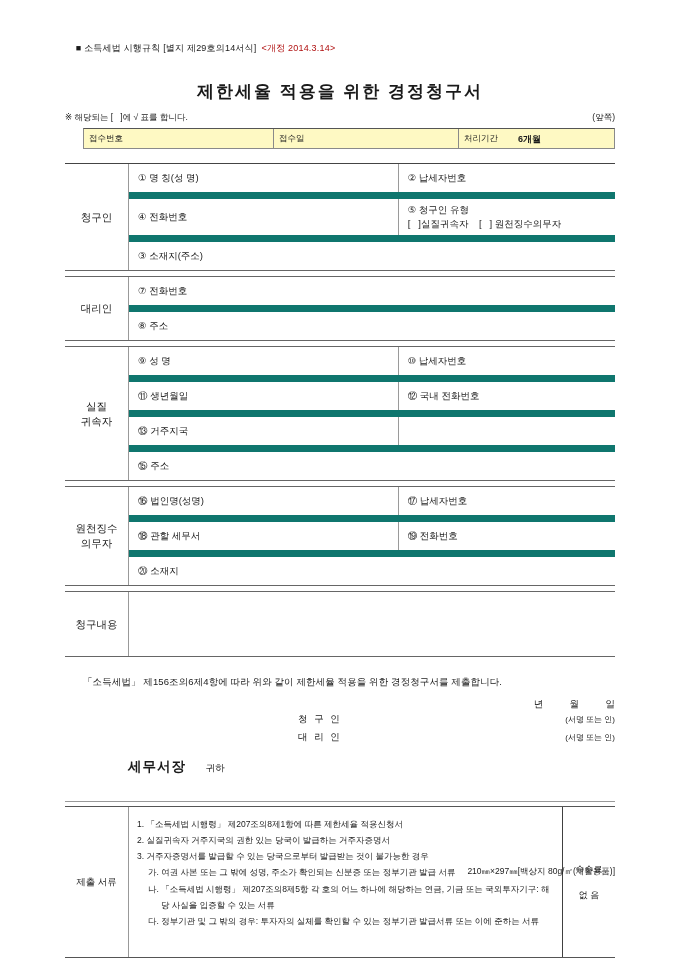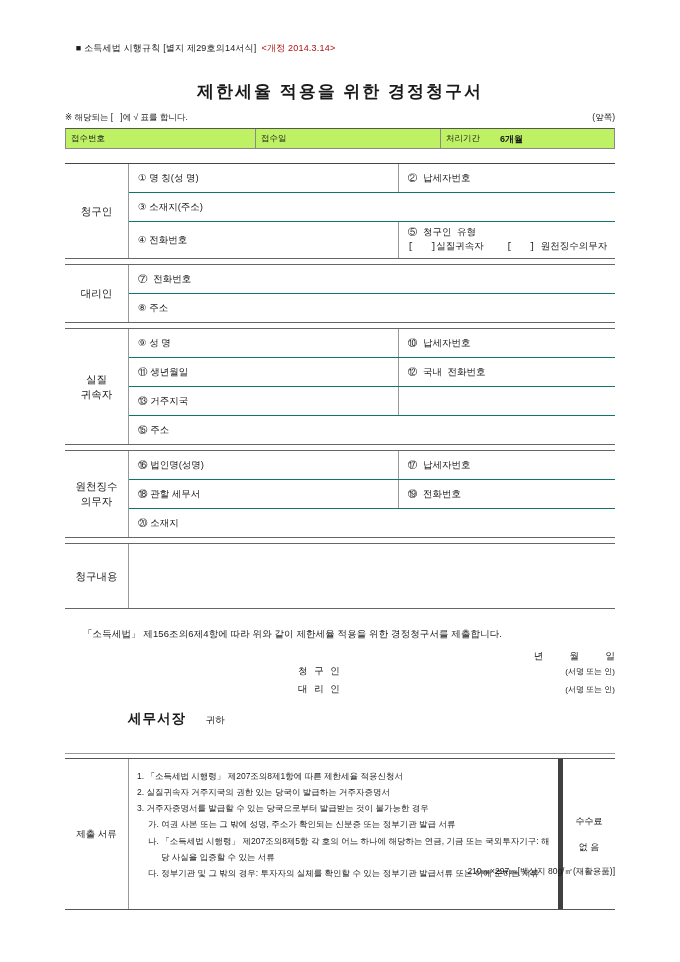--- a/index.html
+++ b/index.html
@@ -17,62 +17,62 @@
   .reg-line .rev { color:#b01010; margin-left:5px; }
 
   
   .title { margin-top:15px; text-align:center; font-size:17px; font-weight:bold; letter-spacing:2px; }
 
   
   .note-row { display:flex; justify-content:space-between; align-items:flex-end; margin-top:9px; font-size:8.5px; }
   .pre { white-space:pre; }
 
   
-  .receipt-row { margin-top:4px; display:flex; border:1px solid #8a8a8a; border-top:1.5px solid #555; background:#bef264; height:21px; }
+  .receipt-row { margin-top:4px; display:flex; border:1px solid #8a8a8a; border-top:1.5px solid #555; background:#fef9c3; height:21px;margin-left:18px; }
   .rc { font-size:8.5px; padding:4px 5px 0 5px; border-right:1px solid #8a8a8a; }
   .rc1 { width:190px; }
   .rc2 { width:185px; }
   .rc3 { flex:1; border-right:none; display:flex; gap:20px; }
   .rc3 b { font-size:9px; }
 
   
   .section { display:flex; border-top:1px solid #666; border-bottom:1px solid #666; margin-top:5px; }
   .section.first { margin-top:14px; border-top:1.5px solid #444; }
   .sec-label {
     width:64px; border-right:1px solid #999;
     display:flex; align-items:center; justify-content:center;
     text-align:center; font-size:10.5px; line-height:1.4; white-space:pre-line;
   }
   .sec-fields { flex:1; display:flex; flex-direction:column; }
-  .frow { display:flex; border-bottom:1px solid #0f766e; }
+  .frow { display:flex; border-bottom:7px solid #0f766e; }
   .frow:last-child { border-bottom:none; }
   .fcell { font-size:9.5px; padding-left:9px; display:flex; align-items:center; height:28px; }
   .fcell.tall { height:36px; }
   .half1 { width:55.5%; border-right:1px solid #9a9a9a; }
-  .half2 { flex:1;font-family:Liberation Mono, monospace; }
+  .half2 { flex:1; }
   .full { width:100%; }
   .stack { flex-direction:column; align-items:flex-start; justify-content:center; line-height:1.5; }
   .content-area { min-height:64px; }
 
   
   .decl { margin-top:19px; font-size:9.5px; }
   .decl-statement { padding-left:18px; letter-spacing:0.1px; }
   .decl-date { text-align:right; margin-top:9px; white-space:pre; font-size:9.5px; }
   .sign-row { position:relative; height:16px; margin-top:2px; }
   .sign-name { position:absolute; left:233px; font-size:9.5px; letter-spacing:2px; }
   .sign-note { position:absolute; right:0; top:1px; font-size:8px; color:#222; }
   .recipient { margin-top:11px; padding-left:63px; }
   .recipient .head { font-size:13.5px; font-weight:bold; letter-spacing:1px; }
   .recipient .suffix { font-size:9.5px; margin-left:17px; }
 
   
   .sep { margin-top:25px; border-top:1px solid #999; }
   .attach { display:flex; margin-top:4px; border-top:1px solid #555; border-bottom:1px solid #555; min-height:152px; }
   .attach-label { width:64px; border-right:1px solid #999; display:flex; align-items:center; justify-content:center; font-size:9.5px; white-space:pre; }
-  .attach-body { flex:1; border-right:5px solid #404040; padding:9px 8px 8px 8px; font-size:8.5px; line-height:1.9; }
+  .attach-body { flex:1; border-right:1px solid #404040; padding:9px 8px 8px 8px; font-size:8.5px; line-height:1.9; }
   .attach-item { }
   .attach-item.sub { padding-left:24px; text-indent:-13px; }
   .attach-fee { width:52px; display:flex; flex-direction:column; align-items:center; justify-content:center; gap:13px; font-size:9px; }
 
   
   .paper-spec { position:absolute; right:65px; top:866px; font-size:8.5px; }
 </style>
 </head>
 <body>
 
@@ -99,28 +99,28 @@
   </div>
 
   <div class="section first">
     <div class="sec-label">청구인</div>
     <div class="sec-fields">
       <div class="frow">
         <div class="fcell half1">① 명 칭(성 명)</div>
         <div class="fcell half2">② 납세자번호</div>
       </div>
       <div class="frow">
-        <div class="fcell full">③ 소재지(주소)</div>
-      </div>
-      <div class="frow">
         <div class="fcell half1 tall">④ 전화번호</div>
         <div class="fcell half2 tall stack">
           <div>⑤ 청구인 유형</div>
           <div class="pre">[   ]실질귀속자    [   ] 원천징수의무자</div>
         </div>
+      </div>
+      <div class="frow">
+        <div class="fcell full">③ 소재지(주소)</div>
       </div>
     </div>
   </div>
 
   <div class="section">
     <div class="sec-label">대리인</div>
     <div class="sec-fields">
       <div class="frow">
         <div class="fcell half2">⑦ 전화번호</div>
       </div>

